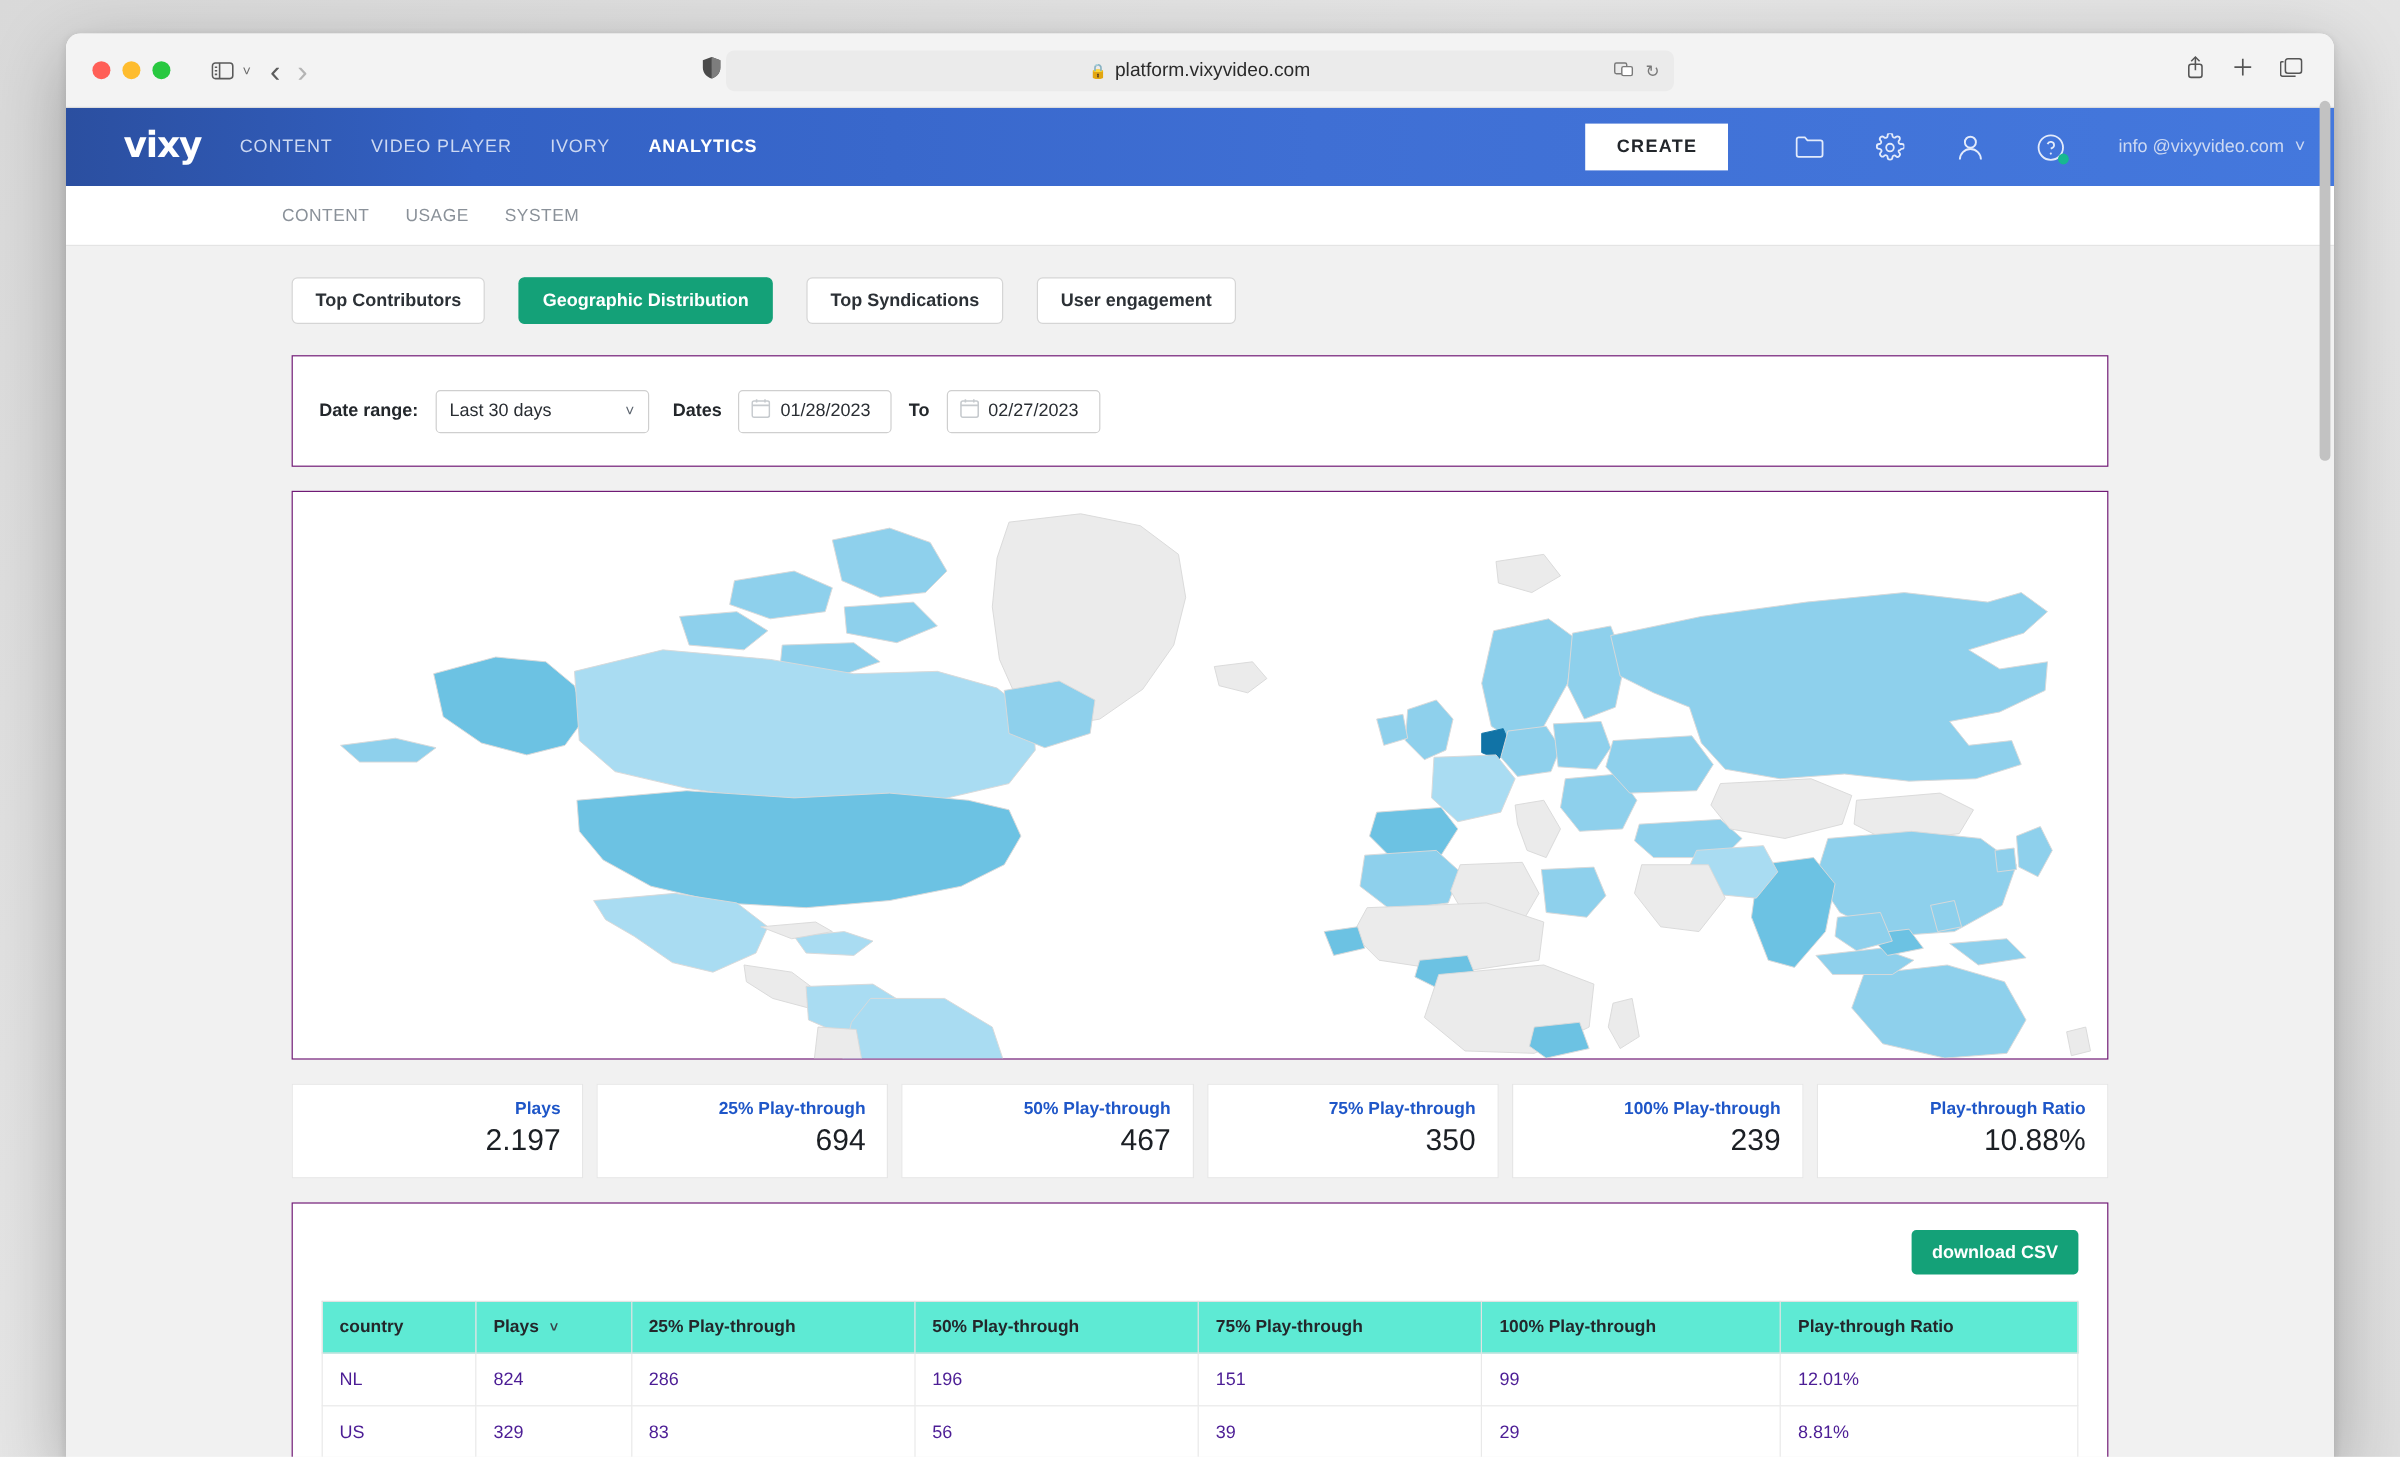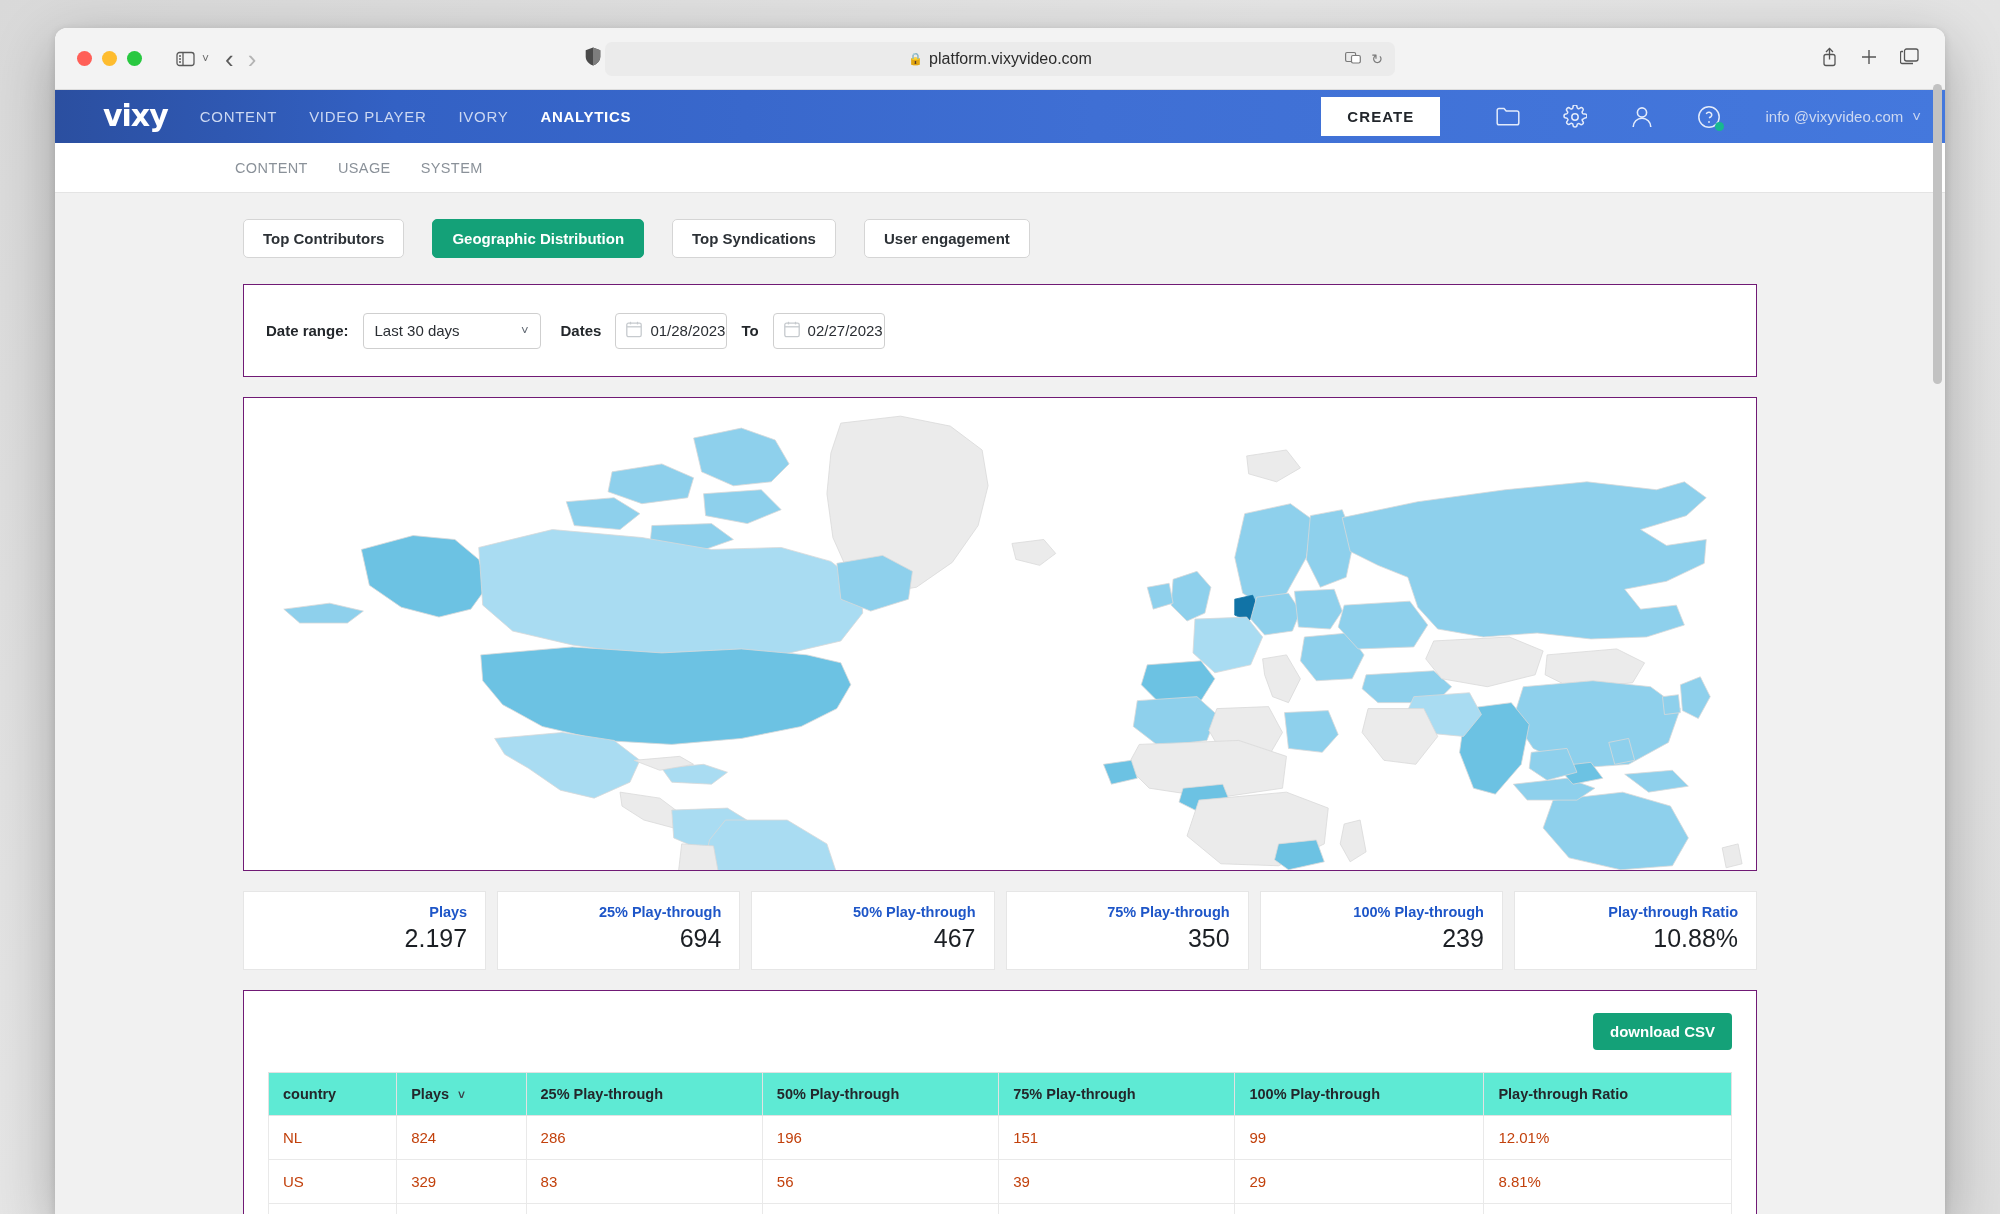--- a/index.html
+++ b/index.html
@@ -77,21 +77,21 @@
   .shield { position: absolute; left: 530px; color: #4a4a4a; }
 
   .chrome-right {
     position: absolute; right: 26px;
     display: flex; align-items: center; gap: 22px;
     color: #555;
   }
 
   
   .appnav {
-    height: 53px;
+    height: 65px;
     background: linear-gradient(90deg,#2b4fa0 0%,#3361c4 18%, #3f6fd4 55%, #4478dd 100%);
     display: flex; align-items: center;
     padding: 0 0 0 48px;
     position: relative;
   }
   .logo {
     color: #fff;
     font-size: 30px;
     font-weight: 700;
     letter-spacing: -1px;
@@ -199,21 +199,21 @@
   .select {
     width: 178px; height: 36px;
     border: 1px solid #cfcfcf; border-radius: 4px;
     background: #fff;
     display: flex; align-items: center; justify-content: space-between;
     padding: 0 11px;
     font-size: 15px; color: #2a2e33;
   }
   .select .chev { color: #5e6670; font-size: 13px; }
   .dateinput {
-    width: 112px; height: 36px;
+    width: 128px; height: 36px;
     border: 1px solid #cfcfcf; border-radius: 4px;
     background: #fff;
     display: flex; align-items: center; gap: 8px;
     padding: 0 10px;
     font-size: 15px; color: #2a2e33;
   }
   .cal-ico { color: #bfc4c9; }
 
   .map-card { margin-top: 20px; height: 474px; padding: 0; position: relative; overflow: hidden; }
   .map-card svg { display: block; width: 100%; height: 100%; }
@@ -246,21 +246,21 @@
     text-align: left;
     font-size: 14.5px;
     font-weight: 700;
     color: #23272b;
     padding: 13px 14px;
   }
   th .sort { color: #3a4048; margin-left: 9px; font-size: 12px; }
   td {
     border: 1px solid #e9e9e9;
     font-size: 15px;
-    color: #c2410c;
+    color: #4c1d95;
     padding: 13px 14px;
   }
 
   
   .vscroll {
     position: absolute; right: 3px; top: 56px;
     width: 9px; height: 1130px;
     background: transparent;
   }
   .vthumb {

